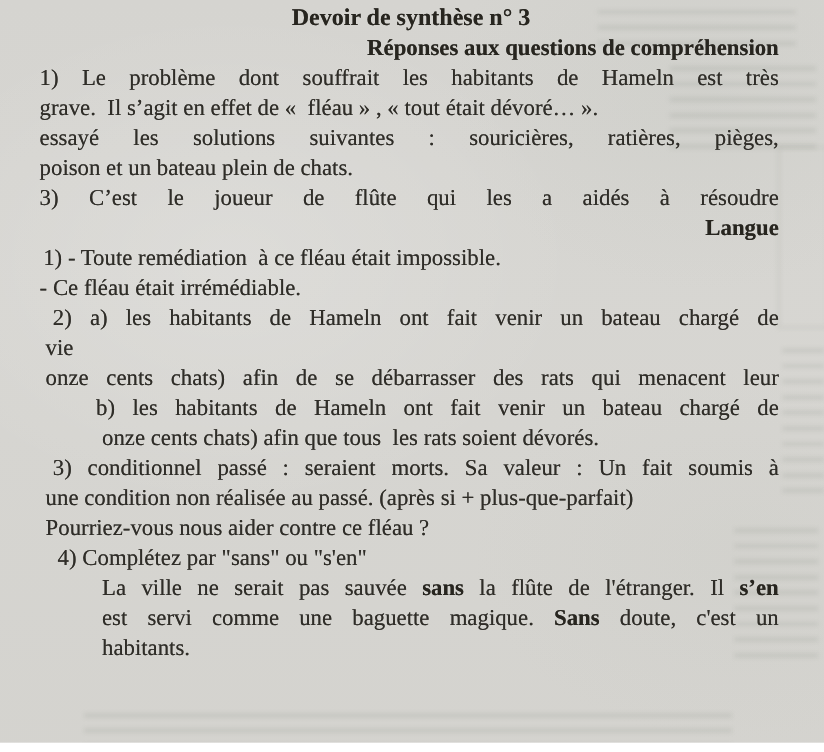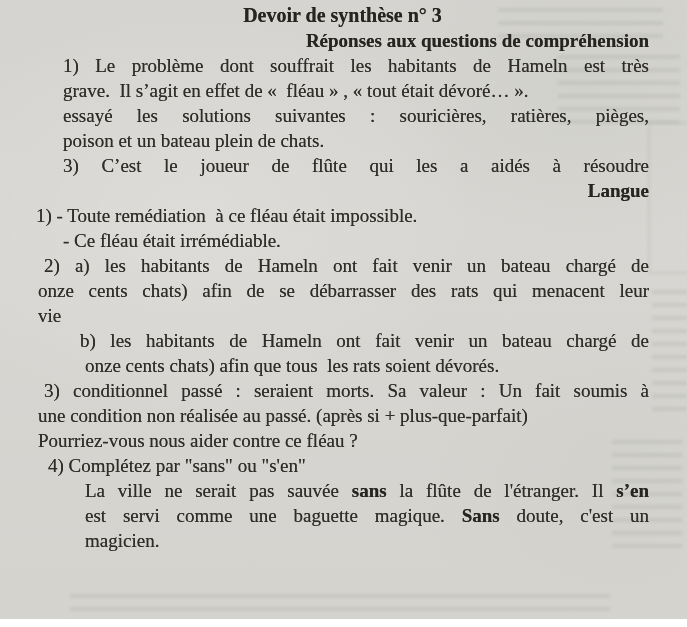--- a/index.html
+++ b/index.html
@@ -37,21 +37,21 @@
     font-weight:bold;font-size:20px;
     text-align:center;
     margin-left:36px;
     color:#27251f;
   }
   .heading{font-weight:bold;color:#27251f;text-align:right;}
   .ml36{margin-left:36px;}
   .ml38{margin-left:38px;}
   .ml44{margin-left:44px;}
   .ml48{margin-left:48px;}
-  .ml57{margin-left:63px;}
+  .ml57{margin-left:33px;}
   .ml80{margin-left:80px;}
   .ml85{margin-left:85px;}
   
   .bleed{
     position:absolute;
     pointer-events:none;
     filter:blur(1.6px);
   }
   .bleed-lines{
     background-image:repeating-linear-gradient(
@@ -86,32 +86,32 @@
       <div class="line ml57 just">essayé les solutions suivantes : souricières, ratières, pièges,</div>
       <div class="line ml57">poison et un bateau plein de chats.</div>
       <div class="line ml57 just">3) C’est le joueur de flûte qui les a aidés à résoudre</div>
     </div>
 
     <div>
       <div class="line heading ml36">Langue</div>
       <div class="line ml36">1) - Toute remédiation  à ce fléau était impossible.</div>
       <div class="line ml57">- Ce fléau était irrémédiable.</div>
       <div class="line ml44 just">2) a) les habitants de Hameln ont fait venir un bateau chargé de</div>
+      <div class="line ml38">vie</div>
       <div class="line ml38 just">onze cents chats) afin de se débarrasser des rats qui menacent leur</div>
-      <div class="line ml38">vie</div>
       <div class="line ml80 just">b) les habitants de Hameln ont fait venir un bateau chargé de</div>
       <div class="line ml85">onze cents chats) afin que tous  les rats soient dévorés.</div>
       <div class="line ml44 just">3) conditionnel passé : seraient morts. Sa valeur : Un fait soumis à</div>
       <div class="line ml38">une condition non réalisée au passé. (après si + plus-que-parfait)</div>
       <div class="line ml38">Pourriez-vous nous aider contre ce fléau ?</div>
       <div class="line ml48">4) Complétez par "sans" ou "s'en"</div>
 
       <div class="line ml85 just">
         <span>La ville ne serait pas sauvée </span><span class="bold">sans</span><span> la flûte de l'étranger. Il </span><span class="bold">s’en</span>
       </div>
       <div class="line ml85 just">
         <span>est servi comme une baguette magique. </span><span class="bold">Sans</span><span> doute, c'est un</span>
       </div>
-      <div class="line ml85">magicien.</div>
+      <div class="line ml85">habitants.</div>
     </div>
 
   </div>
 </div>
 
 </body></html>

